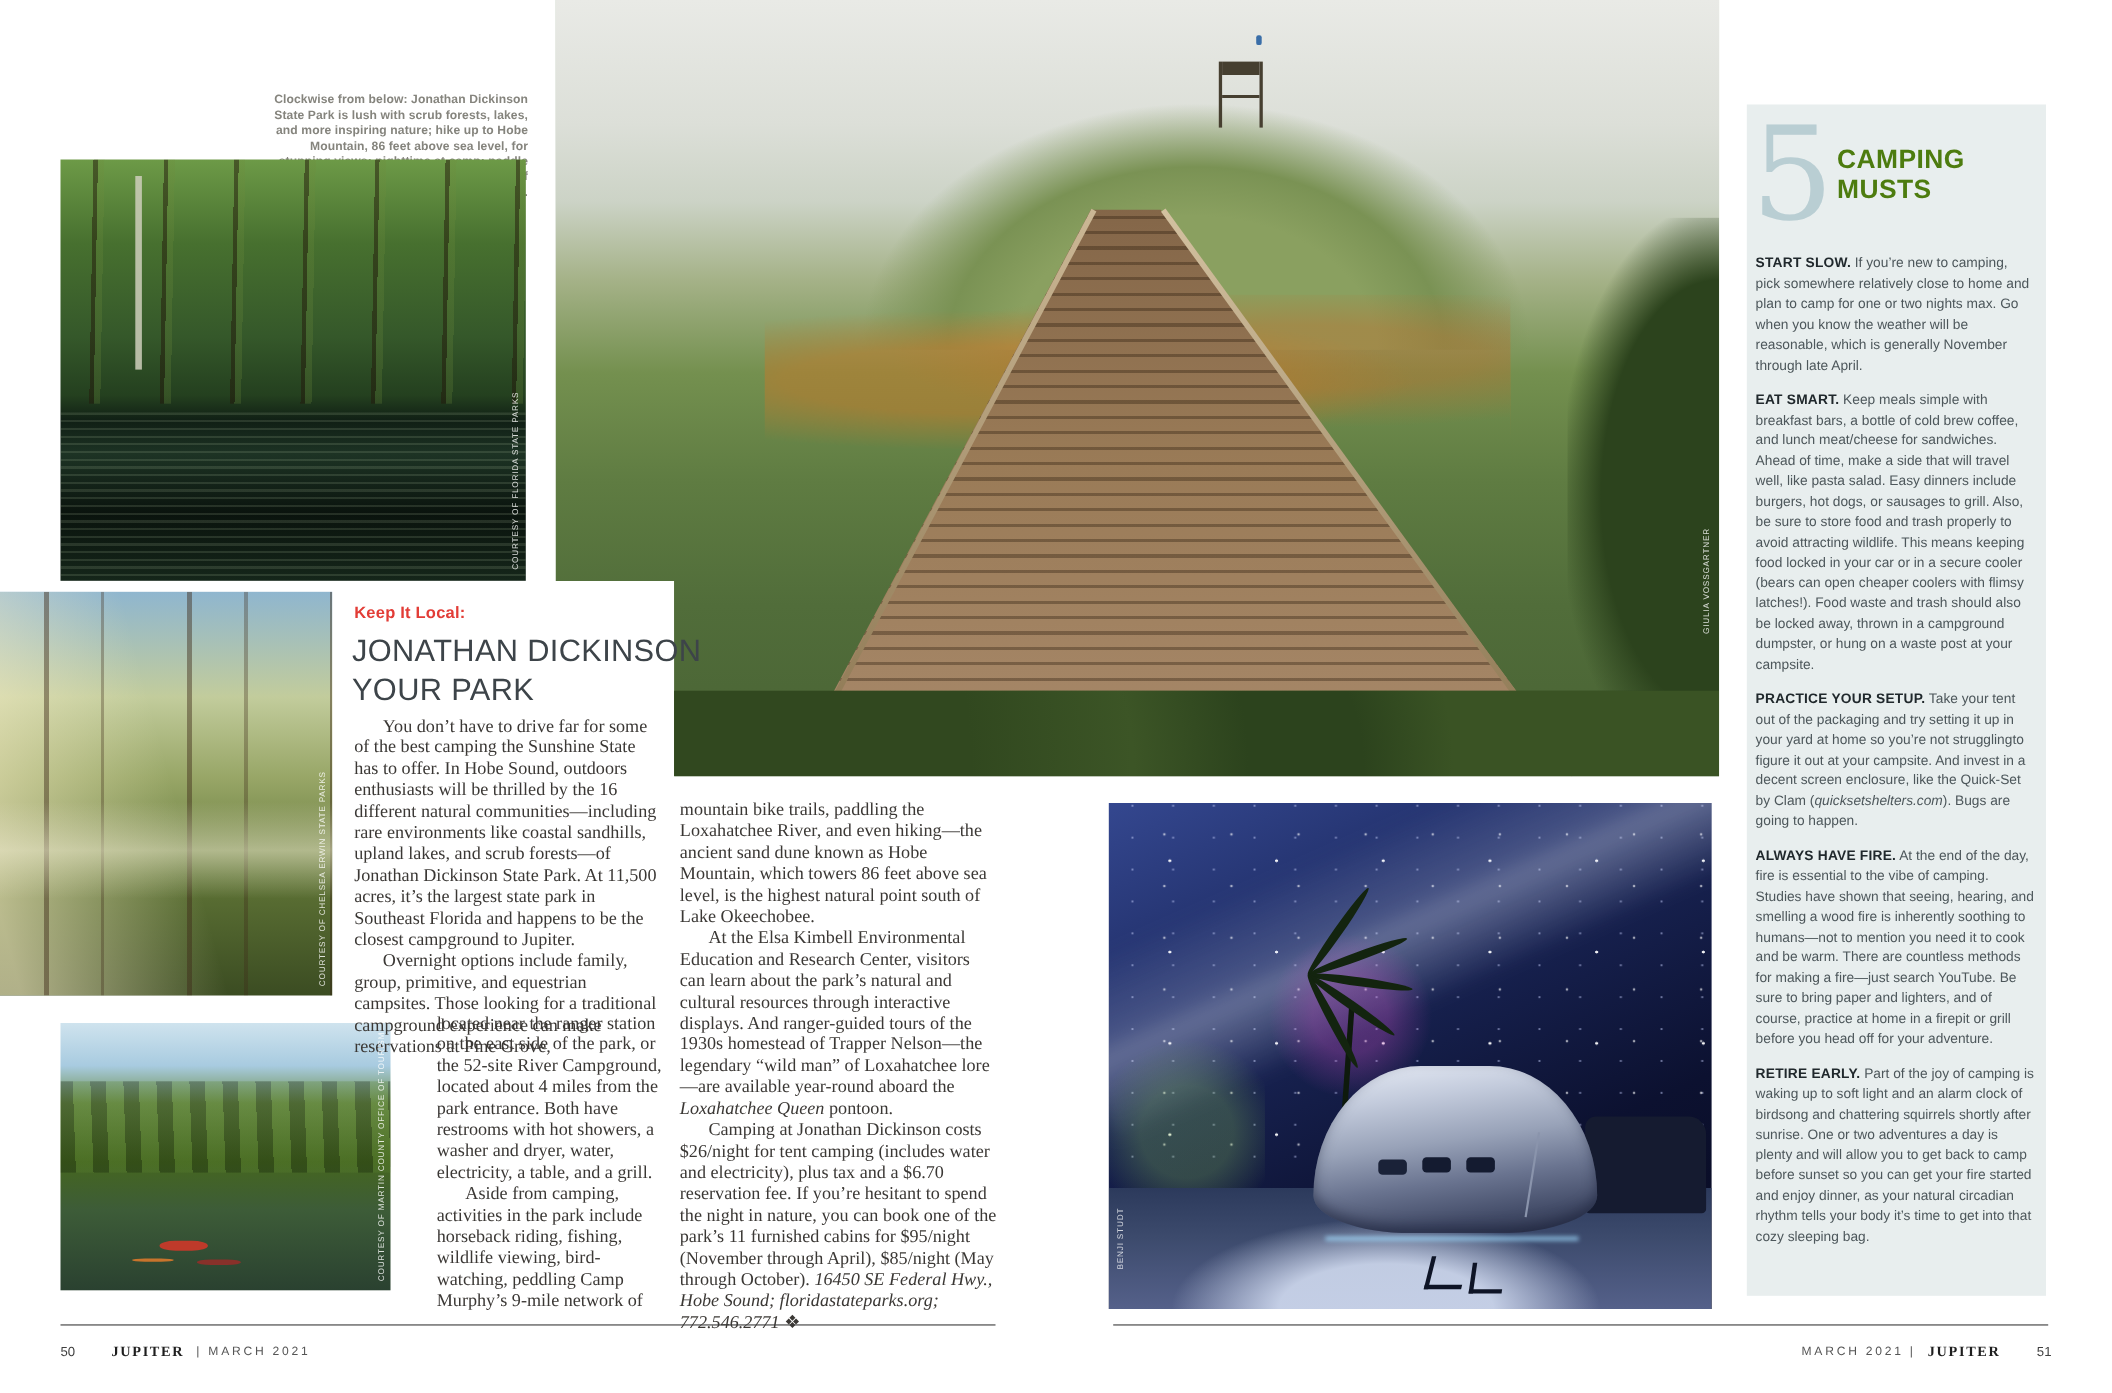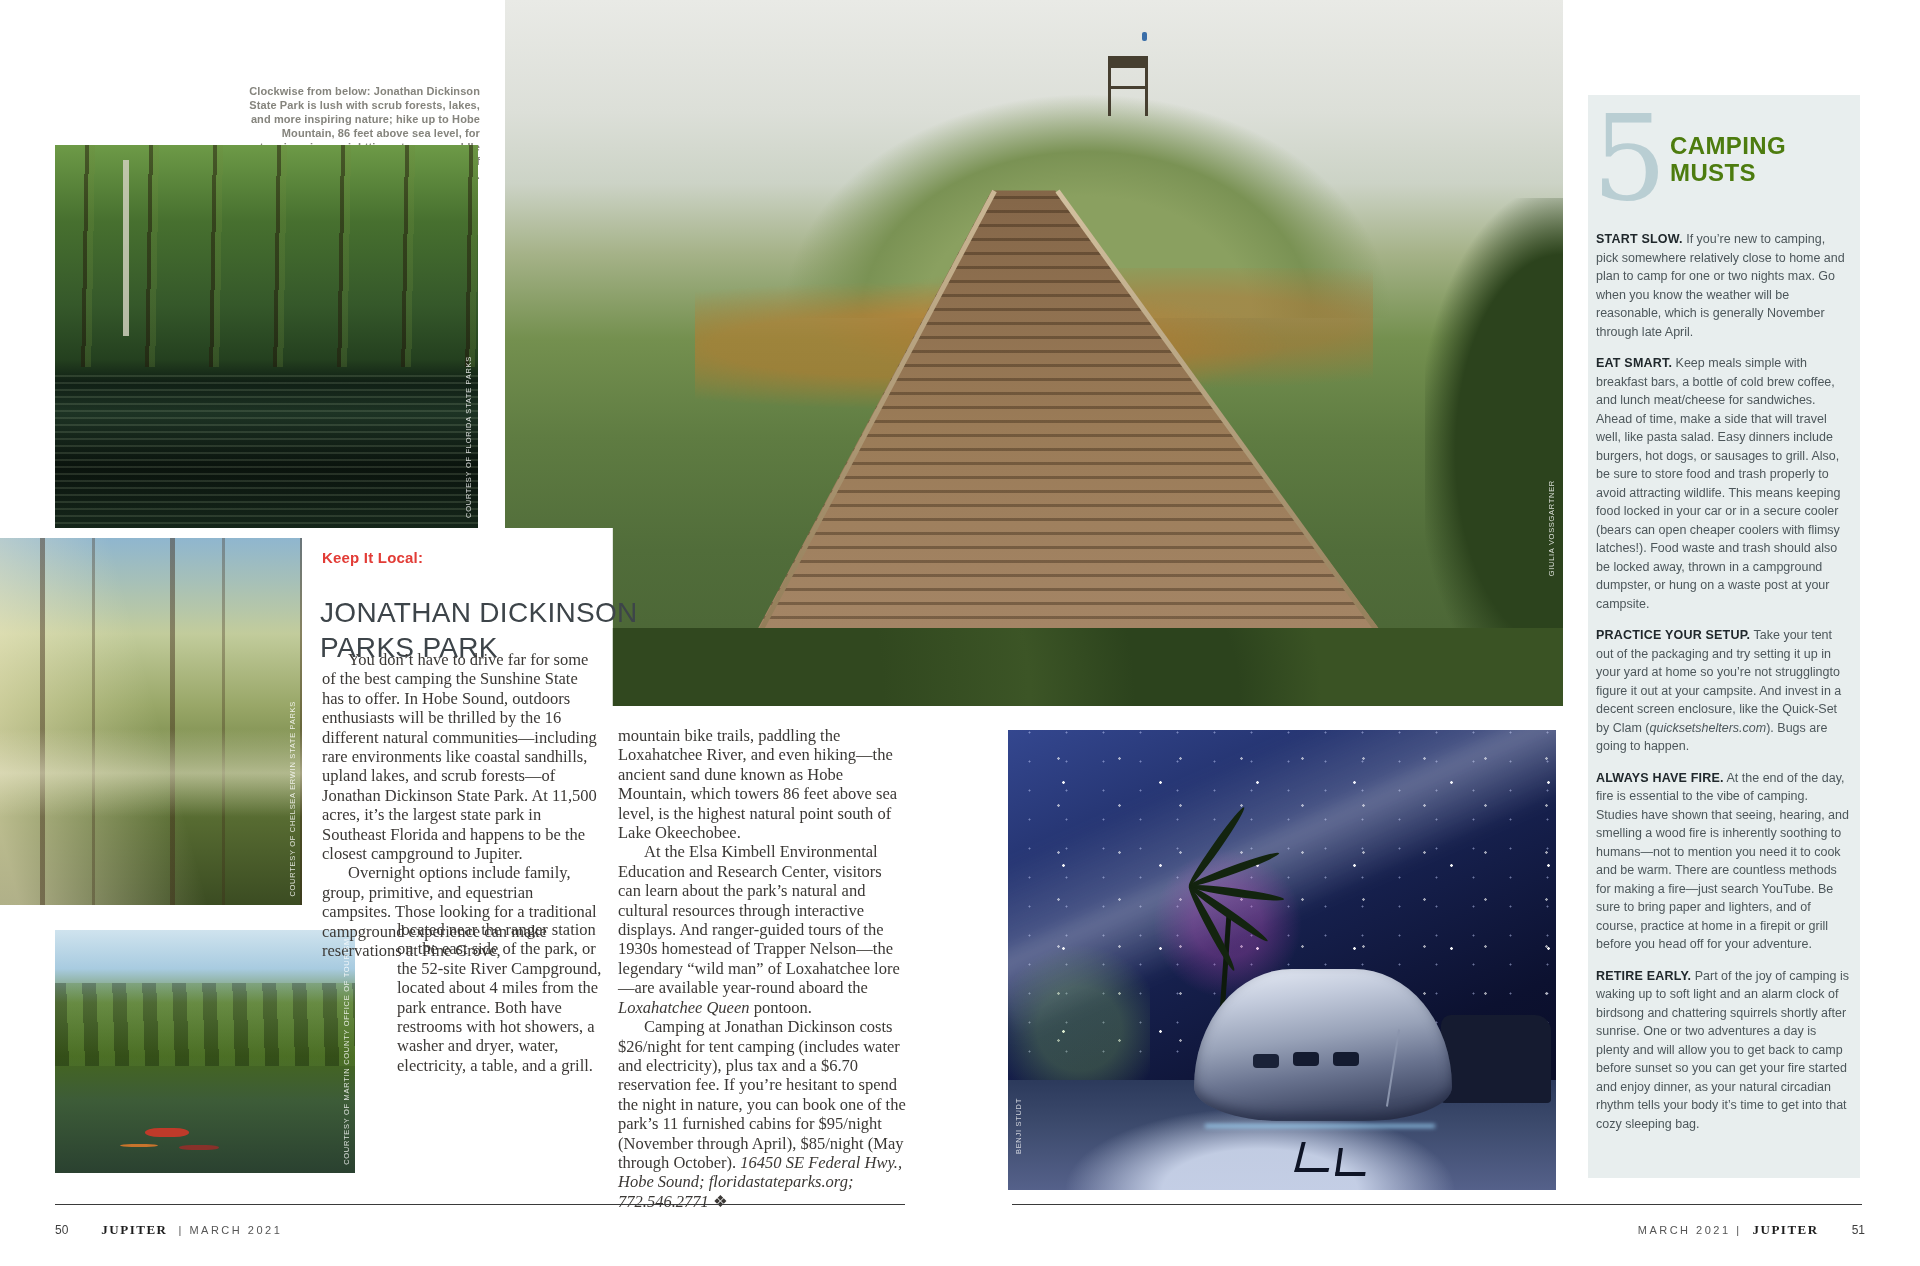--- a/index.html
+++ b/index.html
@@ -104,21 +104,21 @@
     border-bottom:4px solid #0e1426;transform:skewX(-14deg);}
   .ph-night .chair2{left:60%;bottom:3%;width:26px;height:24px;border-left:4px solid #0e1426;
     border-bottom:4px solid #0e1426;transform:skewX(-8deg);}
   .ph-night .awn{left:70%;bottom:18%;width:2px;height:17%;background:#8a94ac;transform:rotate(9deg);}
 
   
   .caption{position:absolute;left:238px;top:84px;width:242px;text-align:right;
     font:700 11px/1.28 "Liberation Sans",sans-serif;color:#85847d;letter-spacing:.1px;}
   .kicker{position:absolute;left:322px;top:549px;
     font:700 15px "Liberation Sans",sans-serif;color:#e23c36;letter-spacing:.2px;}
-  .title{position:absolute;left:320px;top:595px;width:320px;
+  .title{position:absolute;left:320px;top:574px;width:320px;
     font:400 28px/35px "Liberation Sans",sans-serif;color:#3d4449;letter-spacing:.3px;}
   .bodycol p{margin:0;font:16.5px/19.4px "Liberation Serif",serif;color:#3b3835;text-align:left;}
   .bodycol p.ind{text-indent:26px;}
   .col1a{position:absolute;left:322px;top:650px;width:280px;}
   .col1b{position:absolute;left:397px;top:920px;width:206px;}
   .col2{position:absolute;left:618px;top:726px;width:289px;}
   .col2 em,.col1b em{font-style:italic;}
 
   
   .sidebar{position:absolute;left:1588px;top:95px;width:272px;height:1083px;
@@ -204,29 +204,30 @@
     <div class="trailer"></div>
     <div class="twin"></div>
     <div class="uglow"></div>
     <div class="awn"></div>
     <div class="chair"></div>
     <div class="chair2"></div>
     <span class="vcred" style="left:6px;bottom:36px;color:rgba(255,255,255,.75);">BENJI STUDT</span>
   </div>
 
   <div class="kicker">Keep It Local:</div>
-  <h1 class="title" style="margin:0;font-weight:400;"><span>JONATHAN DICKINSON</span><br><span>PARKS PARK</span></h1>
+  <h1 class="title" style="margin:0;font-weight:400;"><span>JONATHAN DICKINSON</span><br><span>YOUR PARK</span></h1>
 
   <div class="bodycol col1a">
     <p class="ind">You don’t have to drive far for some of the best camping the Sunshine State has to offer. In Hobe Sound, outdoors enthusiasts will be thrilled by the 16 different natural communities—including rare environments like coastal sandhills, upland lakes, and scrub forests—of Jonathan Dickinson State Park. At 11,500 acres, it’s the largest state park in Southeast Florida and happens to be the closest campground to Jupiter.</p>
     <p class="ind">Overnight options include family, group, primitive, and equestrian campsites. Those looking for a traditional campground experience can make reservations at Pine Grove,</p>
   </div>
 
   <div class="bodycol col1b">
     <p>located near the ranger station on the east side of the park, or the 52-site River Campground, located about 4 miles from the park entrance. Both have restrooms with hot showers, a washer and dryer, water, electricity, a table, and a grill.</p>
+    <p class="ind">Aside from camping, activities in the park include horseback riding, fishing, wildlife viewing, bird-watching, peddling Camp Murphy’s 9-mile network of</p>
   </div>
 
   <div class="bodycol col2">
     <p>mountain bike trails, paddling the Loxahatchee River, and even hiking—the ancient sand dune known as Hobe Mountain, which towers 86 feet above sea level, is the highest natural point south of Lake Okeechobee.</p>
     <p class="ind"><span>At the Elsa Kimbell Environmental Education and Research Center, visitors can learn about the park’s natural and cultural resources through interactive displays. And ranger-guided tours of the 1930s homestead of Trapper Nelson—the legendary “wild man” of Loxahatchee lore—are available year-round aboard the </span><em>Loxahatchee Queen</em><span> pontoon.</span></p>
     <p class="ind"><span>Camping at Jonathan Dickinson costs $26/night for tent camping (includes water and electricity), plus tax and a $6.70 reservation fee. If you’re hesitant to spend the night in nature, you can book one of the park’s 11 furnished cabins for $95/night (November through April), $85/night (May through October). </span><em>16450 SE Federal Hwy., Hobe Sound; floridastateparks.org; 772.546.2771</em><span> ❖</span></p>
   </div>
 
   <aside class="sidebar">
     <div class="sb-head">

